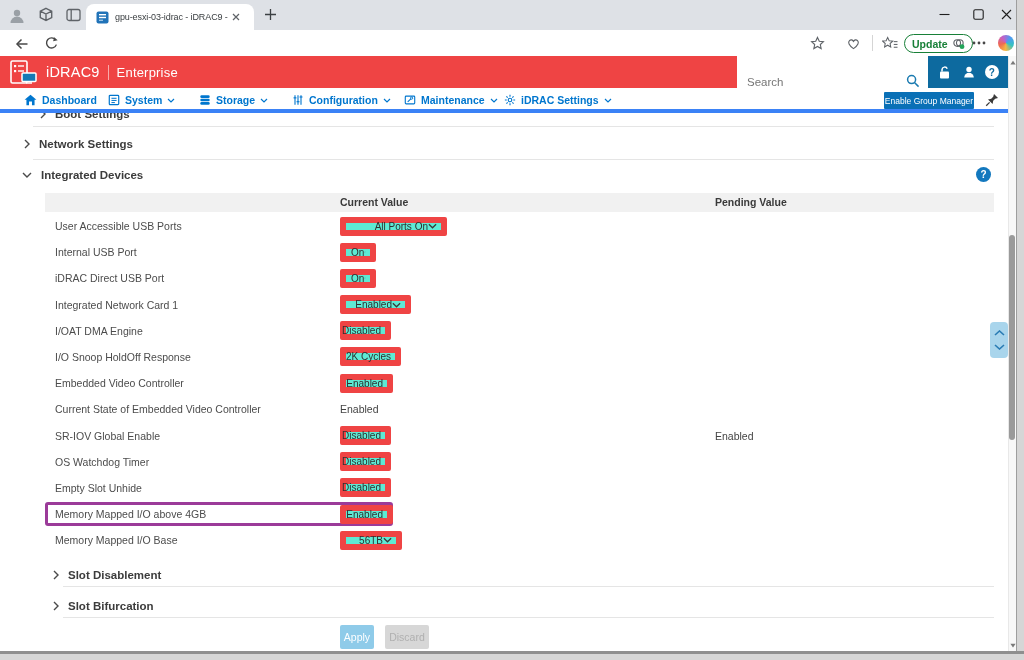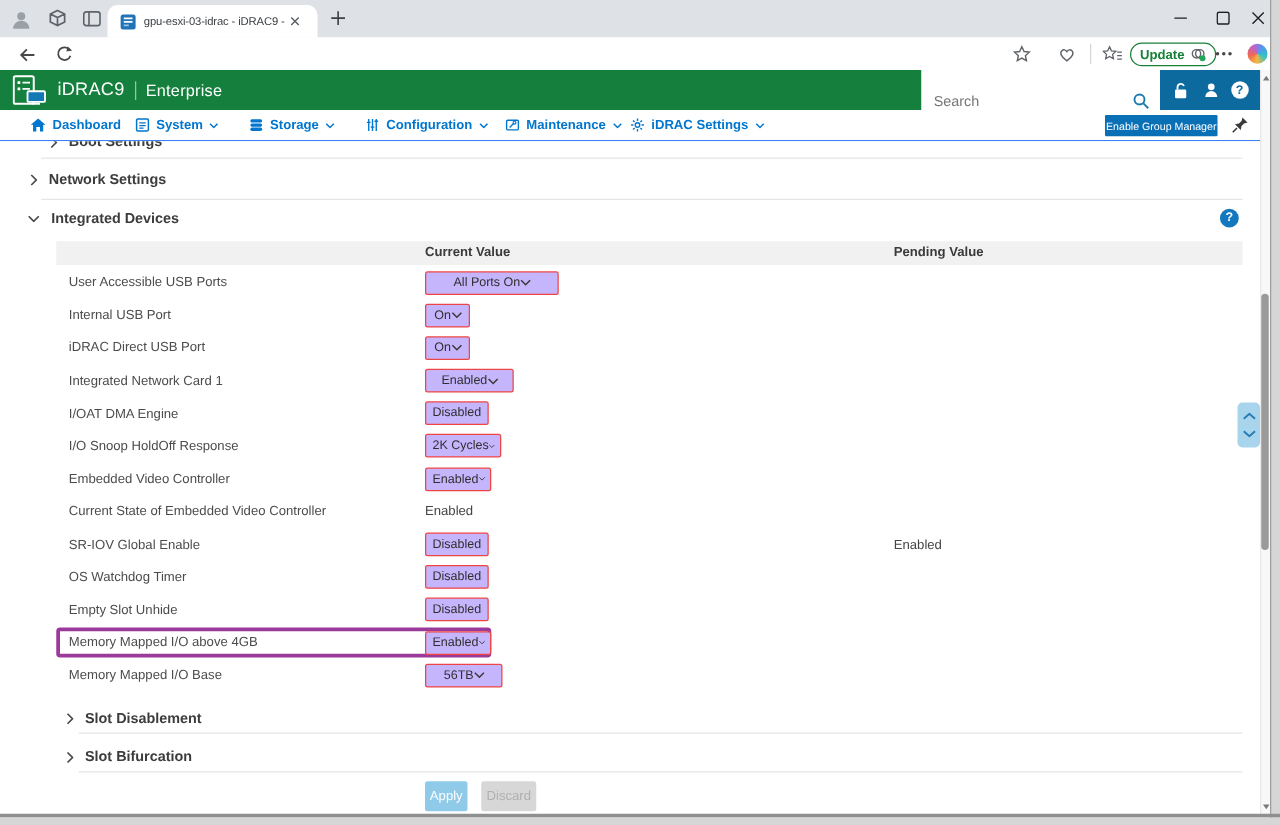--- a/index.html
+++ b/index.html
@@ -24,48 +24,48 @@
   .ab-div{width:1px;height:13px;background:#d5d5d5;margin:0 10px}
   .u-scheme{color:#c5221f;text-decoration:line-through}
   .u-sep{color:#202124}
   .u-host{color:#202124;font-weight:bold}
   .u-path{color:#5f6368}
   .update-pill{position:absolute;left:904px;top:4px;height:19px;border:1px solid #188038;border-radius:10px;display:flex;align-items:center;gap:4px;padding:0 7px;background:#fff}
   .update-txt{color:#188038;font-size:10.5px;font-weight:bold}
   .copilot{position:absolute;left:998px;top:5px;width:16px;height:16px;border-radius:50%;background:conic-gradient(from 40deg,#4e9af1,#35c3c1,#f5b841,#ef6950,#c65fc7,#4e9af1)}
 
   
-  .apphdr{position:absolute;left:0;top:56px;width:1008px;height:32px;background:#15803d;color:#fff}
+  .apphdr{position:absolute;left:0;top:56px;width:1008px;height:32px;background:#ef4444;color:#fff}
   .logo{position:absolute;left:10px;top:4px}
   .prod{position:absolute;left:46px;top:0;height:32px;display:flex;align-items:center;font-size:14.5px;font-weight:500;letter-spacing:.2px}
   .prod-sep{display:inline-block;width:1px;height:15px;background:rgba(255,255,255,.55);margin:0 8px}
   .edition{font-weight:300;font-size:13px}
   .searchbox{position:absolute;left:737px;top:0;width:191px;height:32px;background:#fff;display:flex;align-items:flex-end;padding:0 8px 0 10px}
   .search-input{border:none;outline:none;flex:1;font-size:11.5px;color:#333;font-family:"Liberation Sans",sans-serif;background:transparent}
   .search-input::placeholder{color:#767676}
   .iconbox{position:absolute;left:928px;top:0;width:80px;height:32px;background:#0d6a9f;display:flex;align-items:center;justify-content:space-evenly}
   .help-circle{width:14px;height:14px;border-radius:50%;background:#fff;color:#0d6a9f;font-size:10px;font-weight:bold;display:flex;align-items:center;justify-content:center}
 
   
-  .navbar{position:absolute;left:0;top:88px;width:1008px;height:25px;background:#fff;border-bottom:1px solid #3b82f6}
+  .navbar{position:absolute;left:0;top:88px;width:1008px;height:25px;background:#fff;border-bottom:4px solid #3b82f6}
   .nav-item{position:absolute;top:0;height:24px;display:flex;align-items:center;gap:5px;color:#0076ce;font-size:10.5px;font-weight:bold;cursor:pointer}
   .egm-btn{position:absolute;left:884px;top:4px;width:90px;height:17px;background:#0a70b6;color:#fff;font-size:8.5px;display:flex;align-items:center;justify-content:center;border-radius:1px;cursor:pointer}
   .pin{position:absolute;left:985px;top:5px}
 
   
   .content{position:absolute;left:0;top:113px;width:1008px;height:537px;background:#fff;overflow:hidden}
   .sec{position:absolute;height:20px;display:flex;align-items:center;gap:9px;font-size:11.5px;font-weight:bold;color:#3c3c3c;cursor:pointer}
   .divider{position:absolute;height:1px;background:#e5e5e5}
   .helpdot{position:absolute;left:976px;top:54px;width:15px;height:15px;border-radius:50%;background:#1378be;color:#fff;font-size:10px;font-weight:bold;display:flex;align-items:center;justify-content:center;cursor:pointer}
   .band{position:absolute;left:45px;top:80px;width:949px;height:19px;background:#f1f1f1}
   .colhdr{position:absolute;top:83px;font-size:10.5px;font-weight:bold;color:#3a3a3a}
   .rows{position:absolute;left:0;top:100px;right:0}
   .trow{position:relative;height:26.2px}
   .lbl{position:absolute;left:55px;top:50%;transform:translateY(-50%);font-size:10.5px;color:#4c4c4c}
-  .sel{position:absolute;left:340px;top:3.5px;height:19px;background:#c4b5fd;border:1px solid #ef4444;border-radius:2px;display:flex;align-items:center;justify-content:center;padding:0 4px 0 5px;cursor:pointer}
+  .sel{position:absolute;left:340px;top:3.5px;height:19px;background:#5eead4;border:6px solid #ef4444;border-radius:2px;display:flex;align-items:center;justify-content:flex-end;padding:0 4px 0 5px;cursor:pointer}
   .sel-t{font-size:10px;color:#2f2f2f;white-space:nowrap}
   .chev polyline{fill:none;stroke:#3a3a3a;stroke-width:1.4}
   .txtval{position:absolute;left:340px;top:50%;transform:translateY(-50%);font-size:10.5px;color:#444}
   .pendingval{position:absolute;left:715px;top:50%;transform:translateY(-50%);font-size:10.5px;color:#444}
   .hl{position:absolute;left:45px;top:1px;width:348px;height:24px;border:3px solid #9b3b99;border-radius:3px}
   .btn{position:absolute;top:512px;height:24px;border:none;border-radius:2px;font-size:10.5px;font-family:"Liberation Sans",sans-serif;display:flex;align-items:center;justify-content:center}
   .apply{left:340px;width:34px;background:#8fcbe9;color:#fdfeff}
   .discard{left:385px;width:44px;background:#d7d7d7;color:#b0b0b0}
   .scrollwidget{position:absolute;left:990px;top:209px;width:18px;height:36px;background:#a9d5ec;border-radius:4px;display:flex;flex-direction:column;align-items:center;justify-content:space-evenly;cursor:pointer}
 

